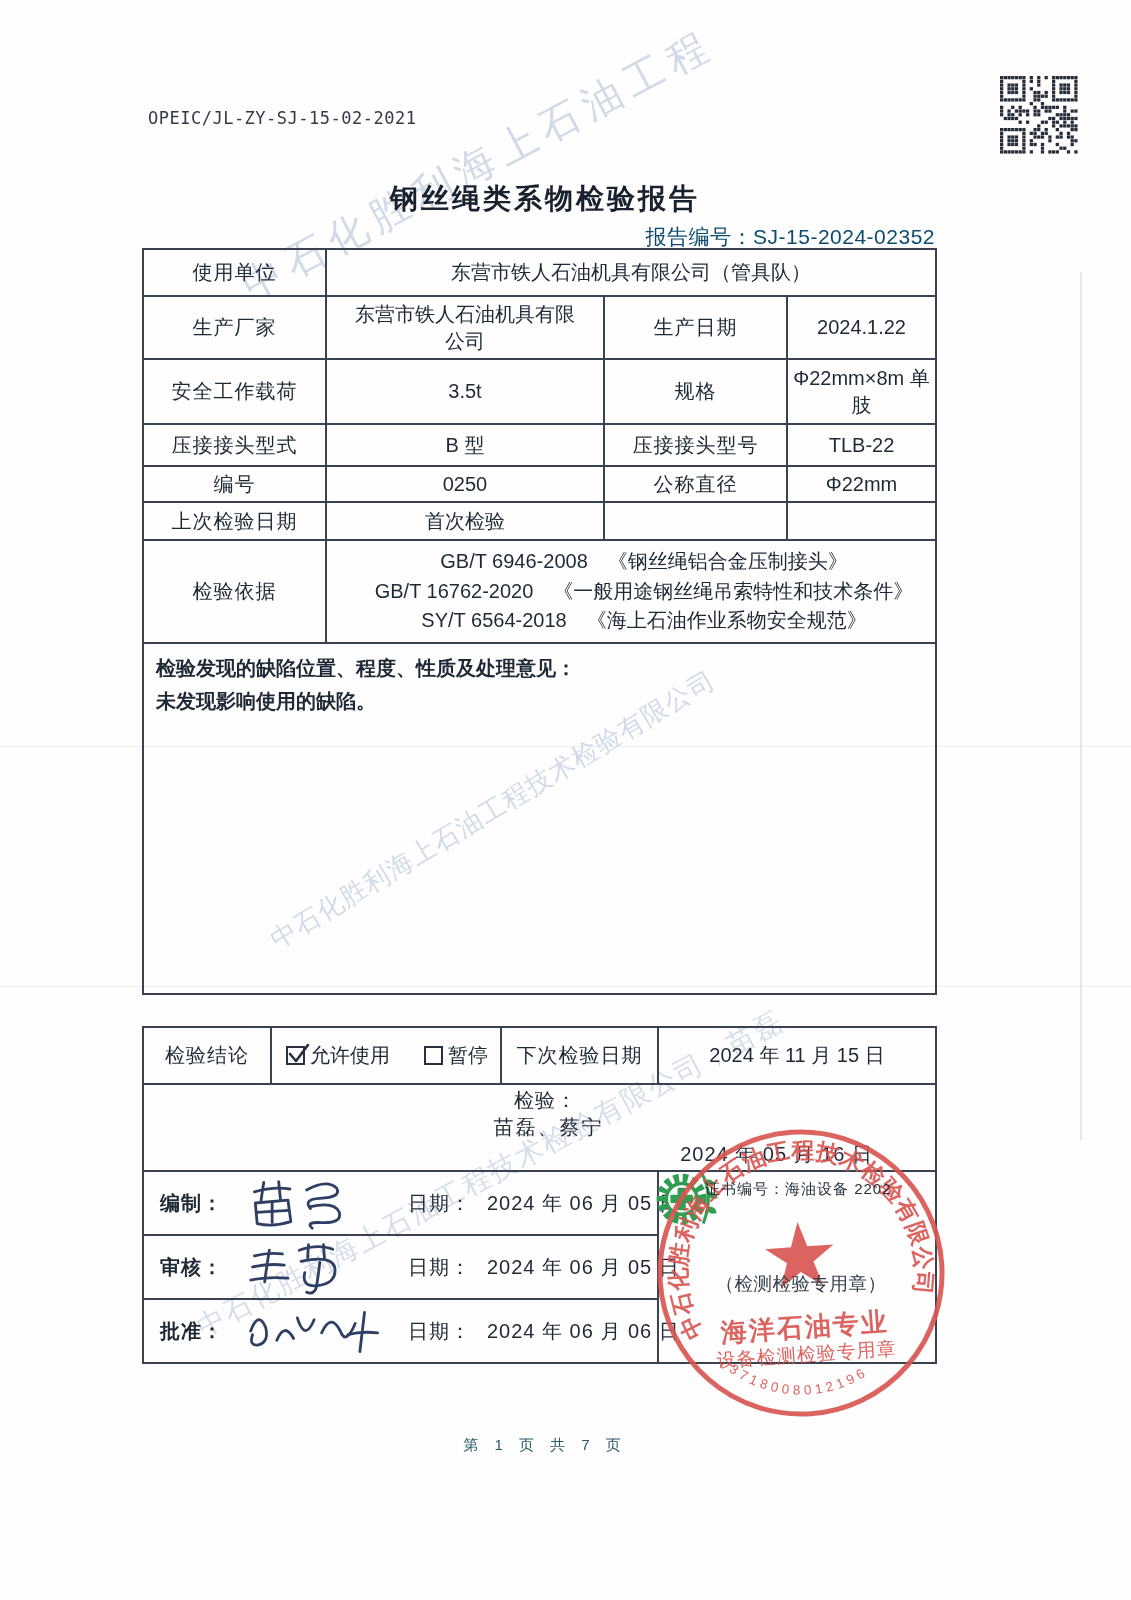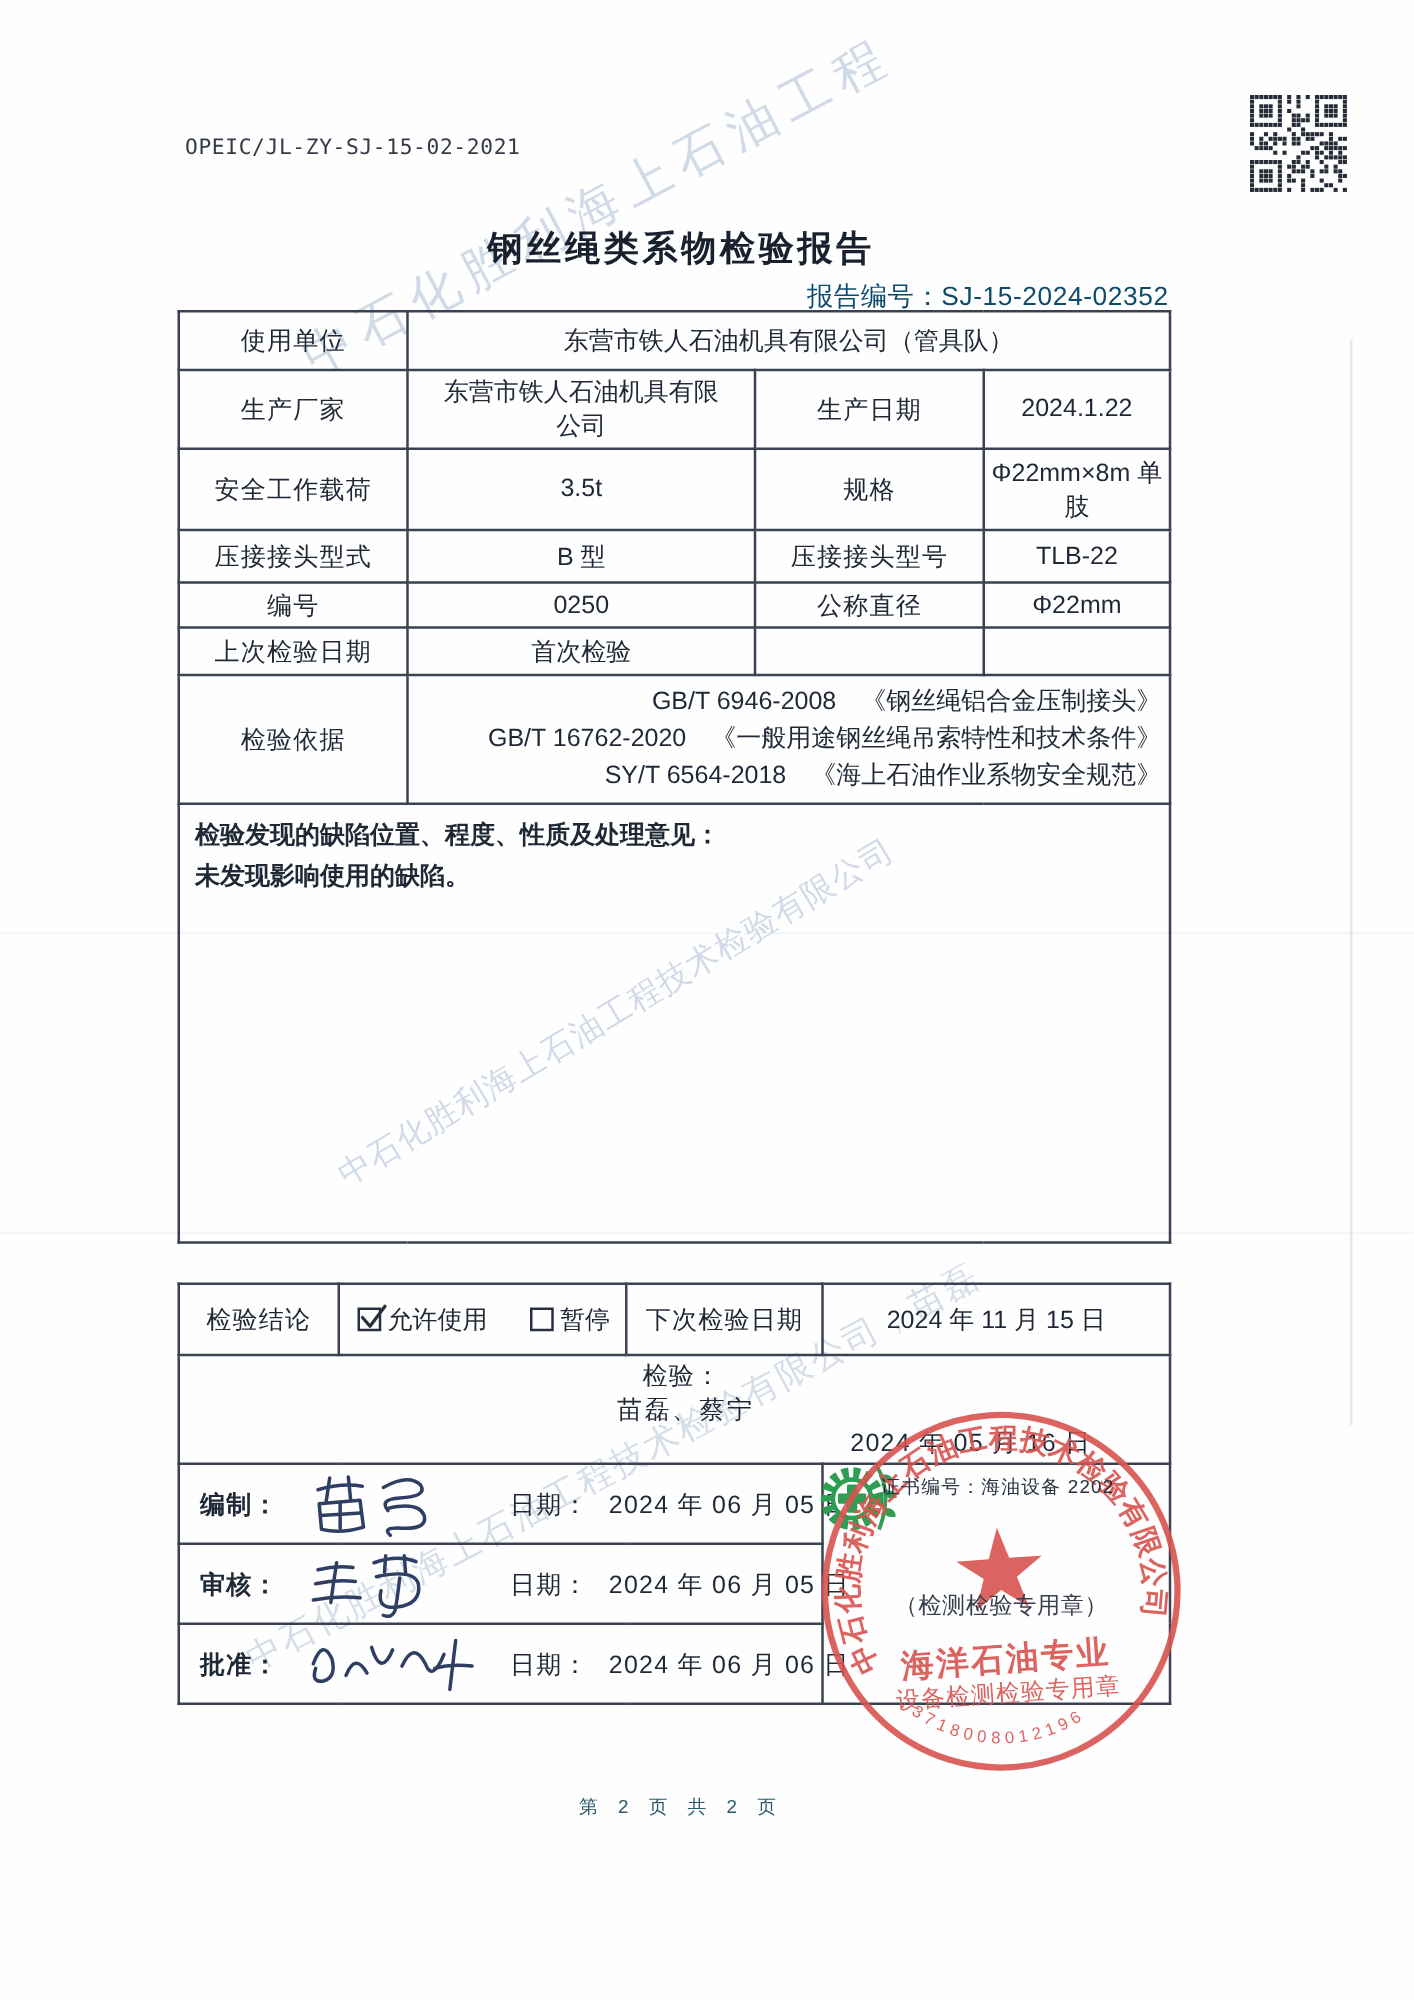--- a/index.html
+++ b/index.html
@@ -32,21 +32,21 @@
                color:#0c4a6e; letter-spacing:.5px; }
 
   
   table { border-collapse:collapse; table-layout:fixed; background:transparent; position:absolute; z-index:2; }
   td { border:2px solid #3a4150; font-size:20px; color:#1f2835; text-align:center;
        vertical-align:middle; padding:2px 4px; background:transparent; }
   .t-main { left:142px; top:248px; width:793px; }
   .t-bottom { left:142px; top:1026px; width:793px; }
   .lab { letter-spacing:1px; }
   .wrap-narrow { max-width:232px; margin:0 auto; line-height:27px; }
-  .basis-cell { text-align:right; padding:6px 6px 6px 32px; }
+  .basis-cell { text-align:center; padding:6px 6px 6px 32px; }
   .basis-line { line-height:29.5px; white-space:nowrap; }
   .defect-cell { text-align:left; vertical-align:top; padding:8px 12px;font-weight:bold; }
   .defect-cell div { line-height:33px; }
 
   
   .cb-wrap { display:flex; align-items:center; justify-content:flex-start; padding-left:10px; }
   .cb { position:relative; display:inline-block; width:19px; height:19px;
         border:2.5px solid #28303f; margin-right:5px; flex:0 0 auto; }
   .cb svg { position:absolute; left:-2px; top:-6px; width:24px; height:24px; }
   .gap { display:inline-block; width:34px; }
@@ -504,14 +504,14 @@
             </svg>
           </span>
           <span class="sig-datelab">日期：</span>
           <span class="sig-date">2024 年 06 月 06 日</span>
         </div>
       </td>
     </tr>
   </tbody>
     </table>
 
-  <div class="footer">第 2 页 共 2 页</div>
+  <div class="footer">第 1 页 共 7 页</div>
 </div>
 
 </body></html>

